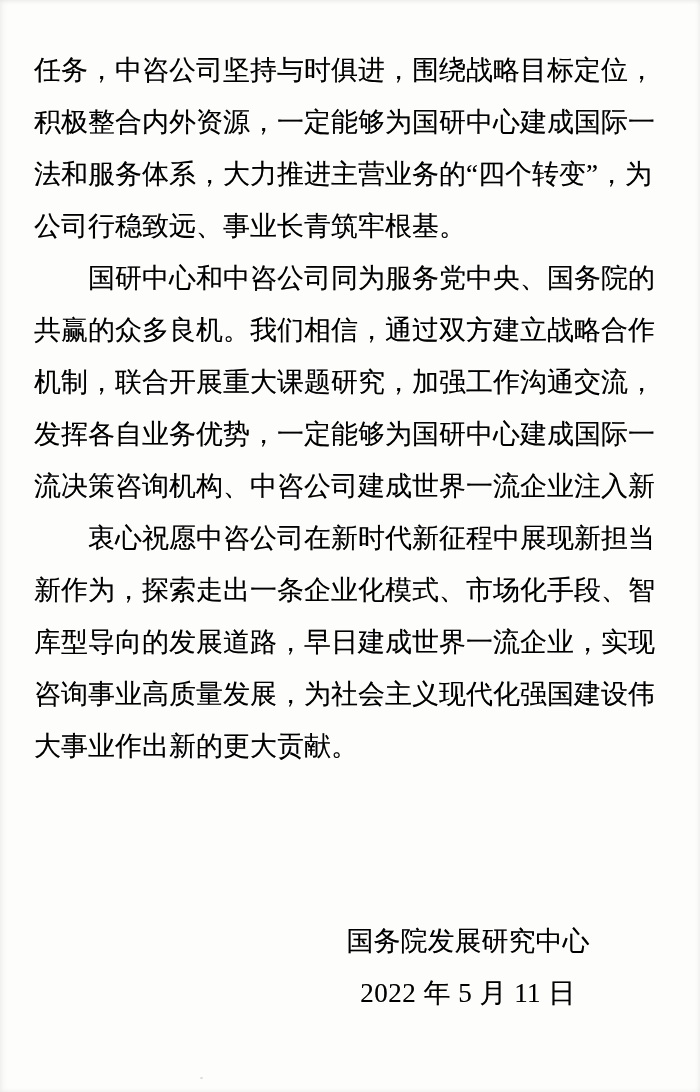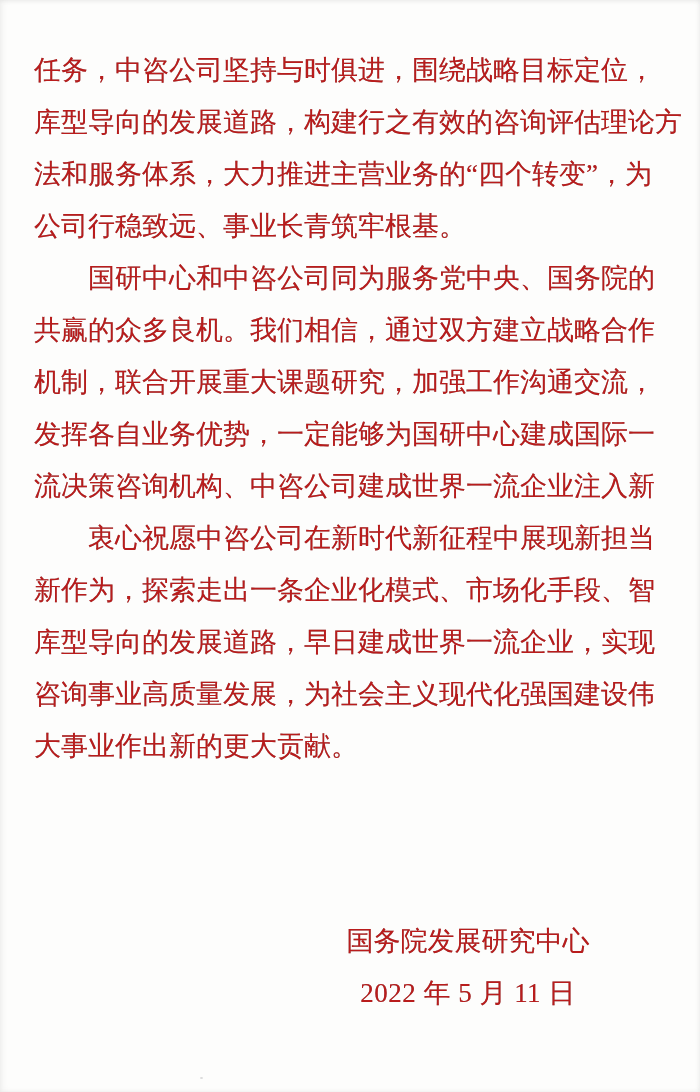--- a/index.html
+++ b/index.html
@@ -7,21 +7,21 @@
     padding: 0;
     background: #ffffff;
   }
   .page {
     position: relative;
     width: 700px;
     height: 1092px;
     background: #fdfdfc;
     overflow: hidden;
     font-family: "Liberation Serif", "DejaVu Serif", serif;
-    color: #b91c1c;
+    color: #000000;
     box-shadow: inset 3px 0 6px rgba(0,0,0,0.045),
                 inset -2px 0 4px rgba(0,0,0,0.04),
                 inset 0 2px 4px rgba(0,0,0,0.03);
   }
   .body-text {
     position: absolute;
     left: 34px;
     top: 44px;
     width: 618px;
     font-size: 27px;
@@ -70,21 +70,21 @@
   .speck.s1 { left: 186px; top: 122px; }
   .speck.s2 { left: 200px; top: 1077px; }
 </style>
 </head>
 <body>
 
 <div class="page">
 
   <div class="body-text">
     <div class="line">任务，中咨公司坚持与时俱进，围绕战略目标定位，</div>
-    <div class="line">库型导向的发展道路，构建行之有效的咨询评估理论方</div>
+    <div class="line">积极整合内外资源，一定能够为国研中心建成国际一</div>
     <div class="line">法和服务体系，大力推进主营业务的“四个转变”，为</div>
     <div class="line para-end">公司行稳致远、事业长青筑牢根基。</div>
     <div class="line indent">国研中心和中咨公司同为服务党中央、国务院的</div>
     <div class="line">共赢的众多良机。我们相信，通过双方建立战略合作</div>
     <div class="line">机制，联合开展重大课题研究，加强工作沟通交流，</div>
     <div class="line">发挥各自业务优势，一定能够为国研中心建成国际一</div>
     <div class="line">流决策咨询机构、中咨公司建成世界一流企业注入新</div>
     <div class="line indent">衷心祝愿中咨公司在新时代新征程中展现新担当</div>
     <div class="line">新作为，探索走出一条企业化模式、市场化手段、智</div>
     <div class="line">库型导向的发展道路，早日建成世界一流企业，实现</div>

